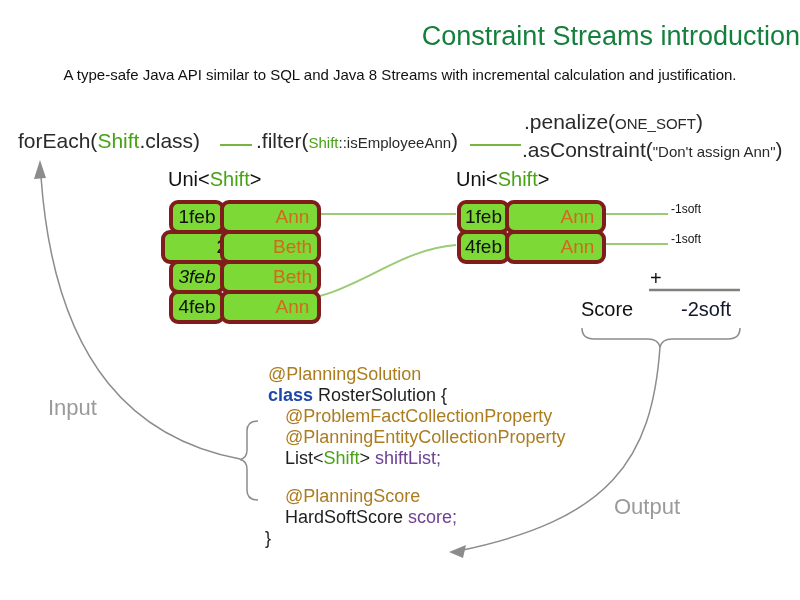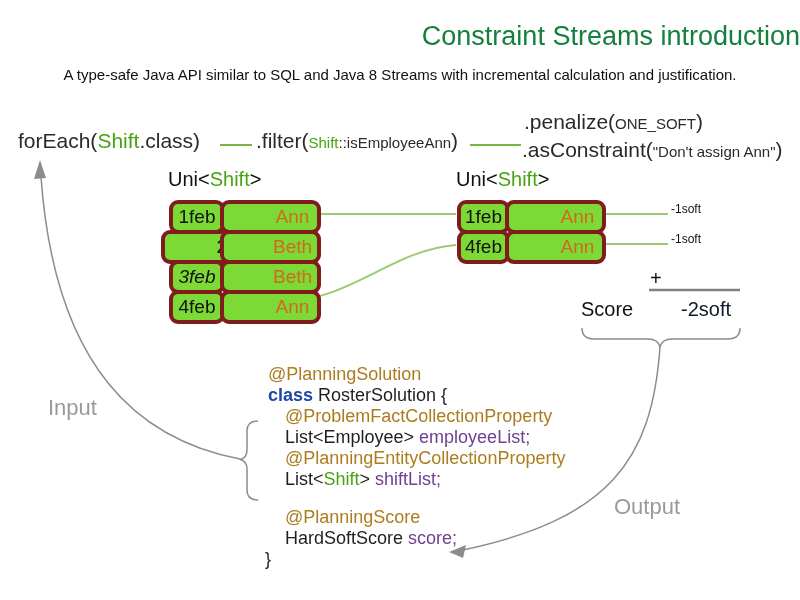--- a/index.html
+++ b/index.html
@@ -140,21 +140,20 @@
   <div class="abs score-label" style="left:581px; top:298px;">Score</div>
   <div class="abs score-total" style="left:681px; top:298px;">-2soft</div>
 
   <div class="abs flow-label" style="left:48px; top:363px;margin-top:32px;">Input</div>
   <div class="abs flow-label" style="left:614px; top:494px;">Output</div>
 
   <div class="abs code">
     <div class="ln ln0 ann">@PlanningSolution</div>
     <div class="ln ln0"><span class="kw">class</span><span> RosterSolution {</span></div>
     <div class="ln ann">@ProblemFactCollectionProperty</div>
-    <div class="ln"><span>List&lt;Employee&gt; </span><span class="field">employeeList;</span></div>
     <div class="ln ann">@PlanningEntityCollectionProperty</div>
     <div class="ln"><span>List&lt;</span><span class="tok-green">Shift</span><span>&gt; </span><span class="field">shiftList;</span></div>
     <div class="spacer"></div>
     <div class="ln ann">@PlanningScore</div>
     <div class="ln"><span>HardSoftScore </span><span class="field">score;</span></div>
     <div class="ln ln-close">}</div>
   </div>
 
 </div>
 

